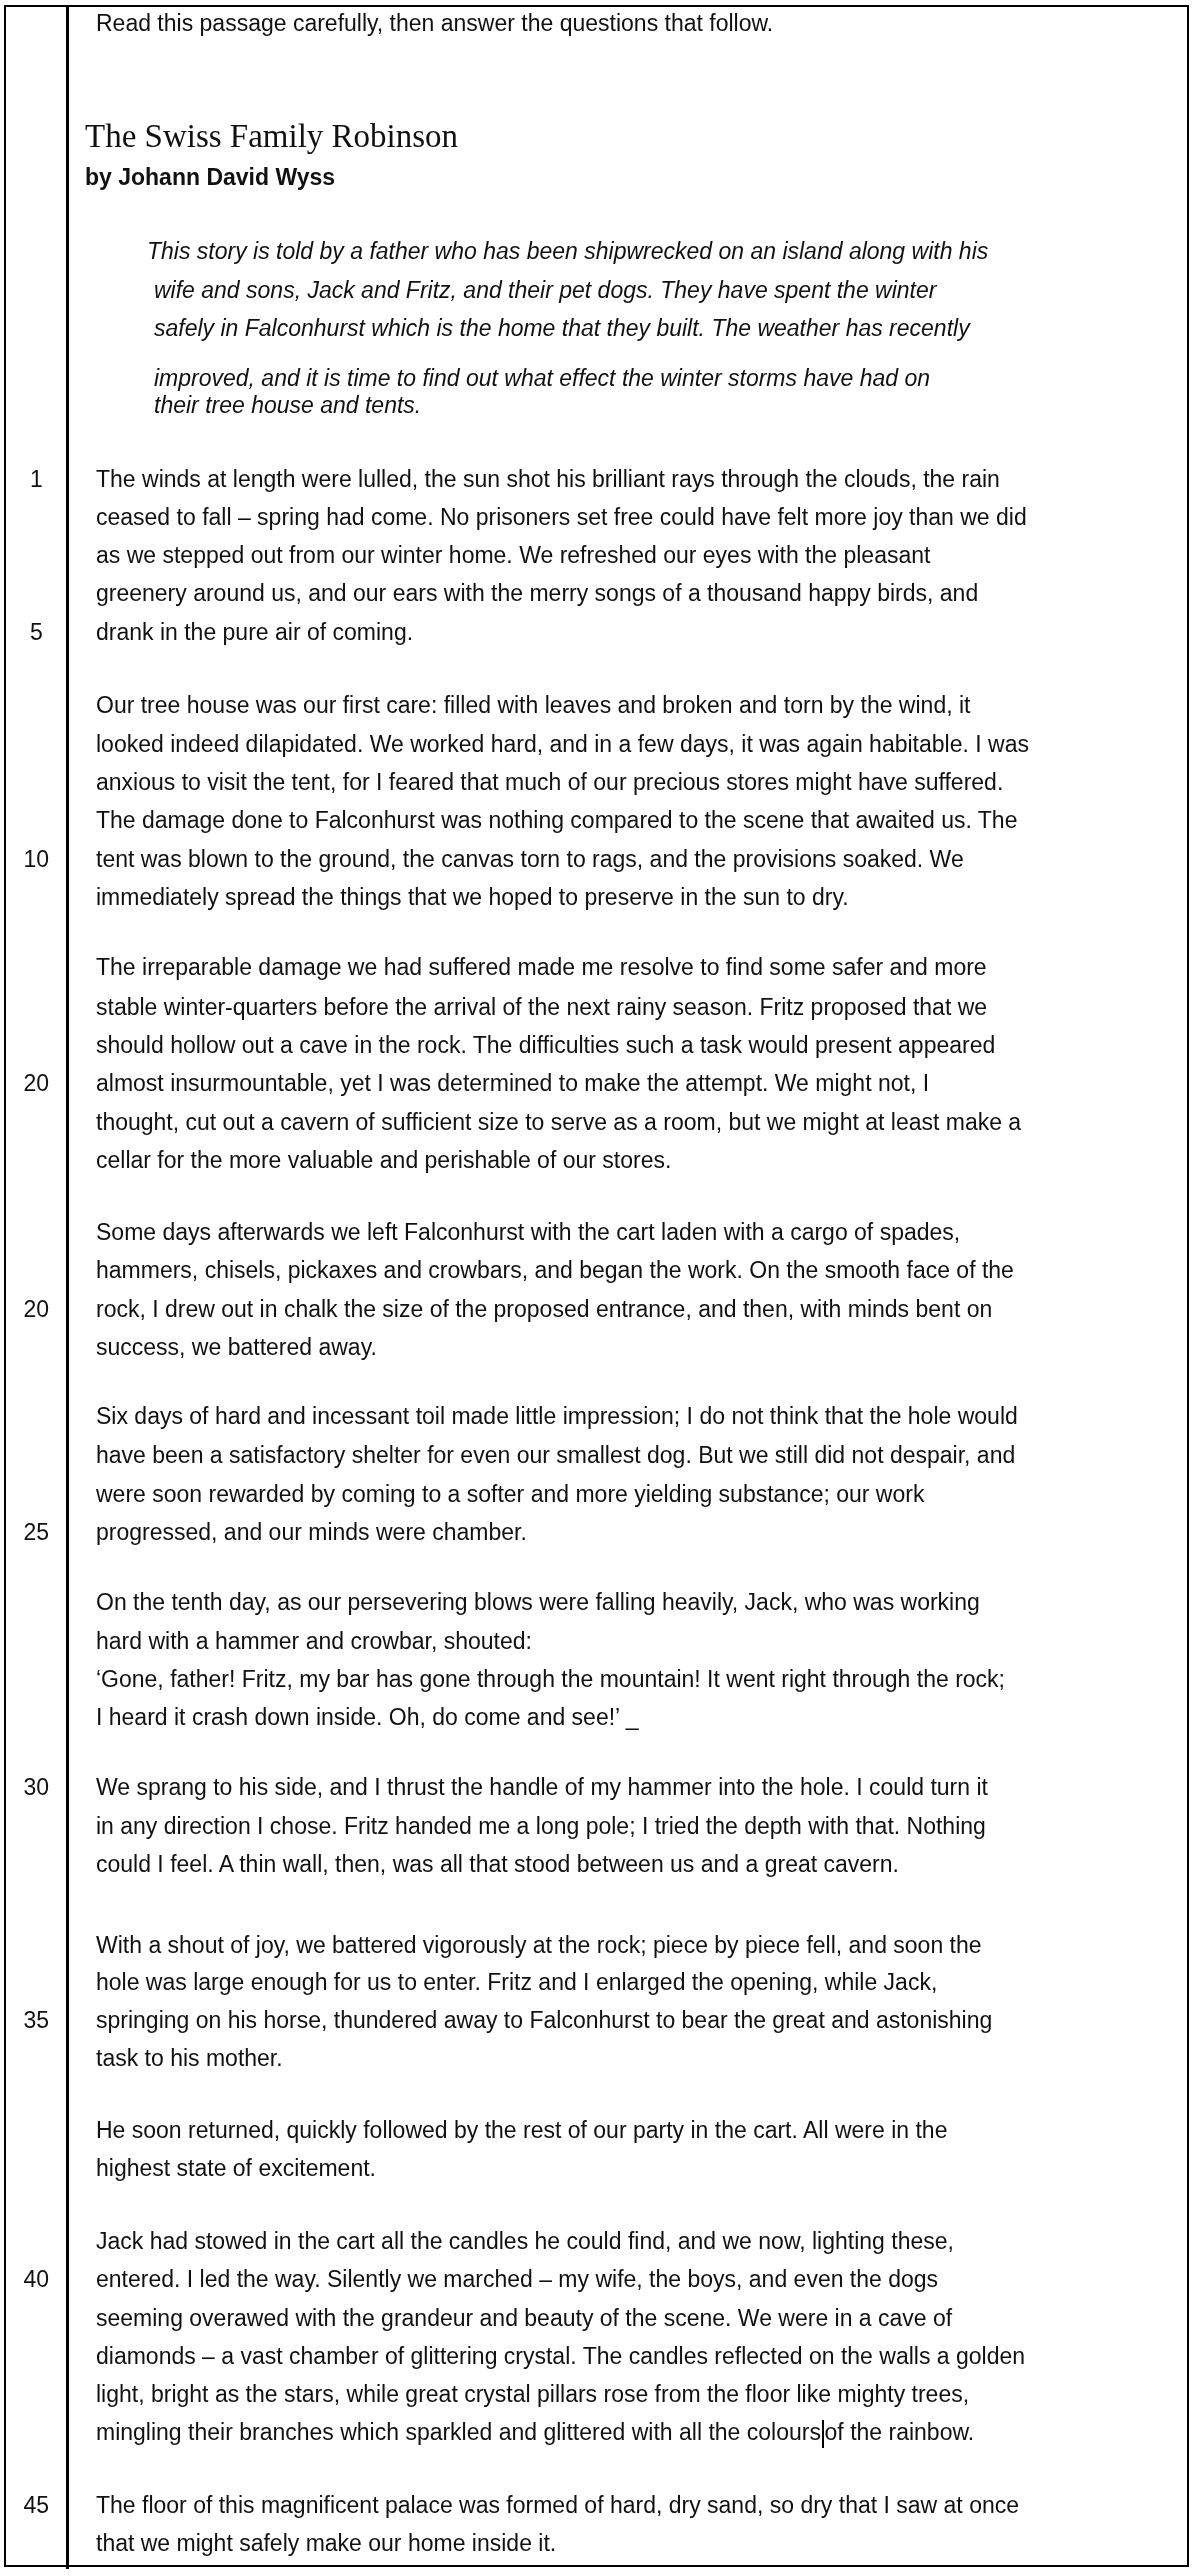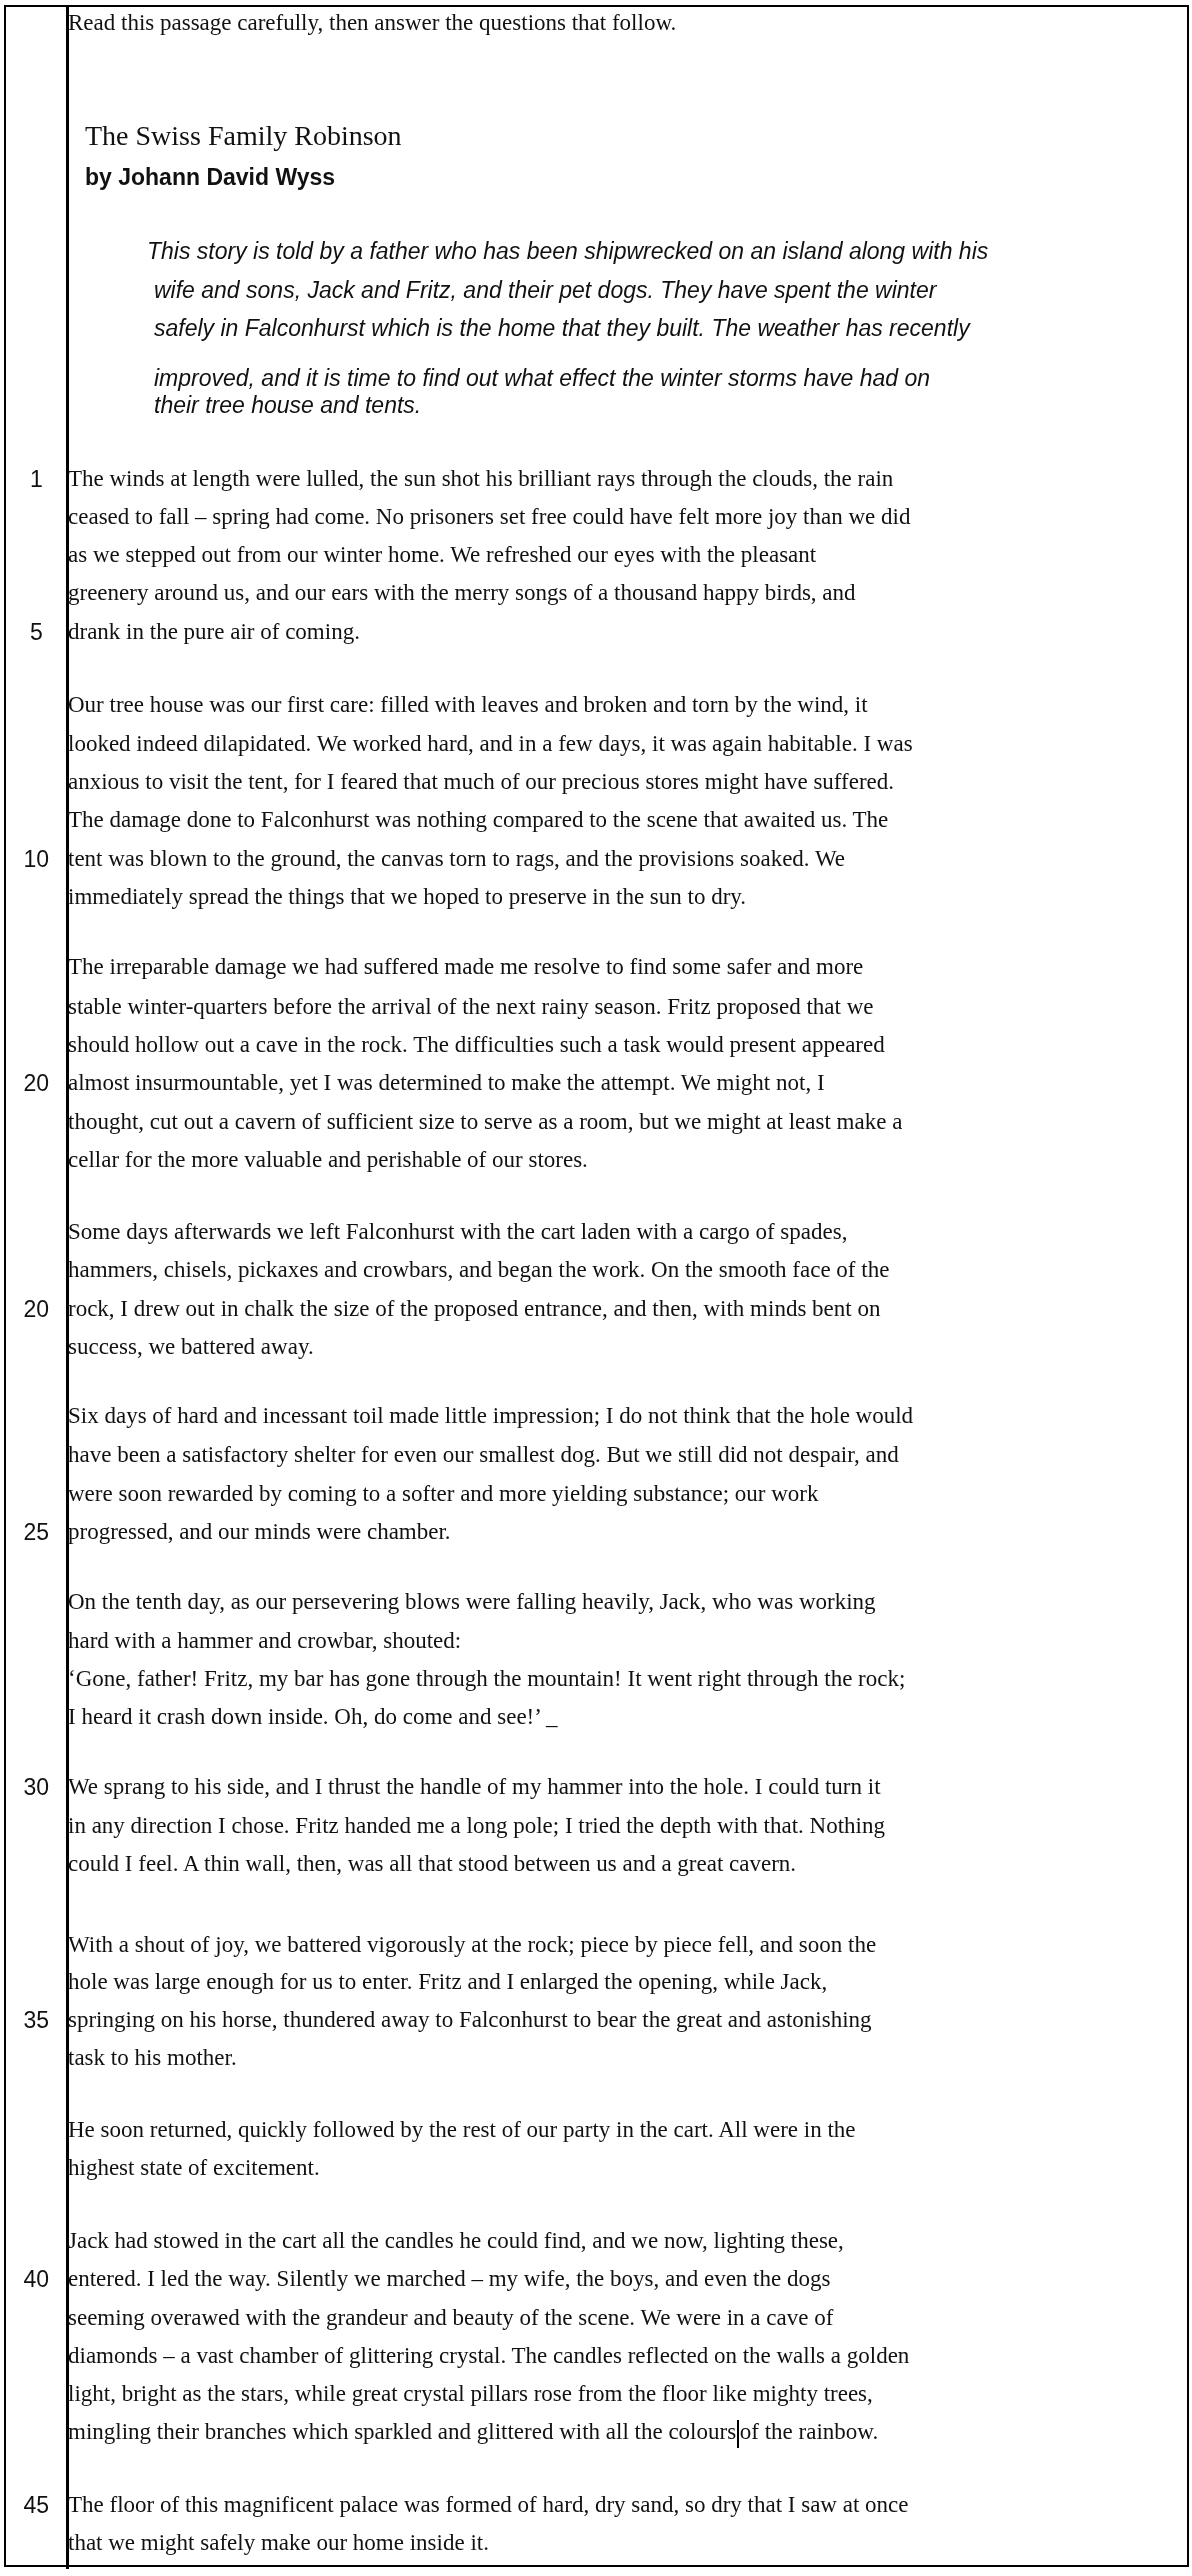--- a/index.html
+++ b/index.html
@@ -7,23 +7,23 @@
   #frame {
     position: absolute; left: 3.7px; top: 4.6px; width: 1181px; height: 2558px;
     border: 2.8px solid #000; box-sizing: content-box;
   }
   #divider { position: absolute; left: 66px; top: 4.6px; width: 2.8px; height: 2564px; background: #000; }
   .line {
     position: absolute; white-space: nowrap;
     font-family: "Liberation Sans", sans-serif; font-size: 23px; color: #111;
     line-height: 28px; transform-origin: left center;
   }
-  .body-line { left: 68px; font-family: Liberation Serif, serif; }
+  .body-line { left: 96px; }
   .intro { left: 147px; font-style: italic; }
-  .title { left: 85px; font-family: "Liberation Serif", serif; font-size: 28px; }
+  .title { left: 85px; font-family: "Liberation Serif", serif; font-size: 33px; }
   .author { left: 85px; font-weight: bold; }
   .lnum {
     position: absolute; left: 9.3px; width: 54px; text-align: center;
     font-family: "Liberation Sans", sans-serif; font-size: 23px; color: #111; line-height: 28px;
   }
   .caret { display: inline-block; width: 1.9px; height: 28px; background: #000; vertical-align: middle; margin: 0 0.9px; }
 </style>
 </head>
 <body>
 

